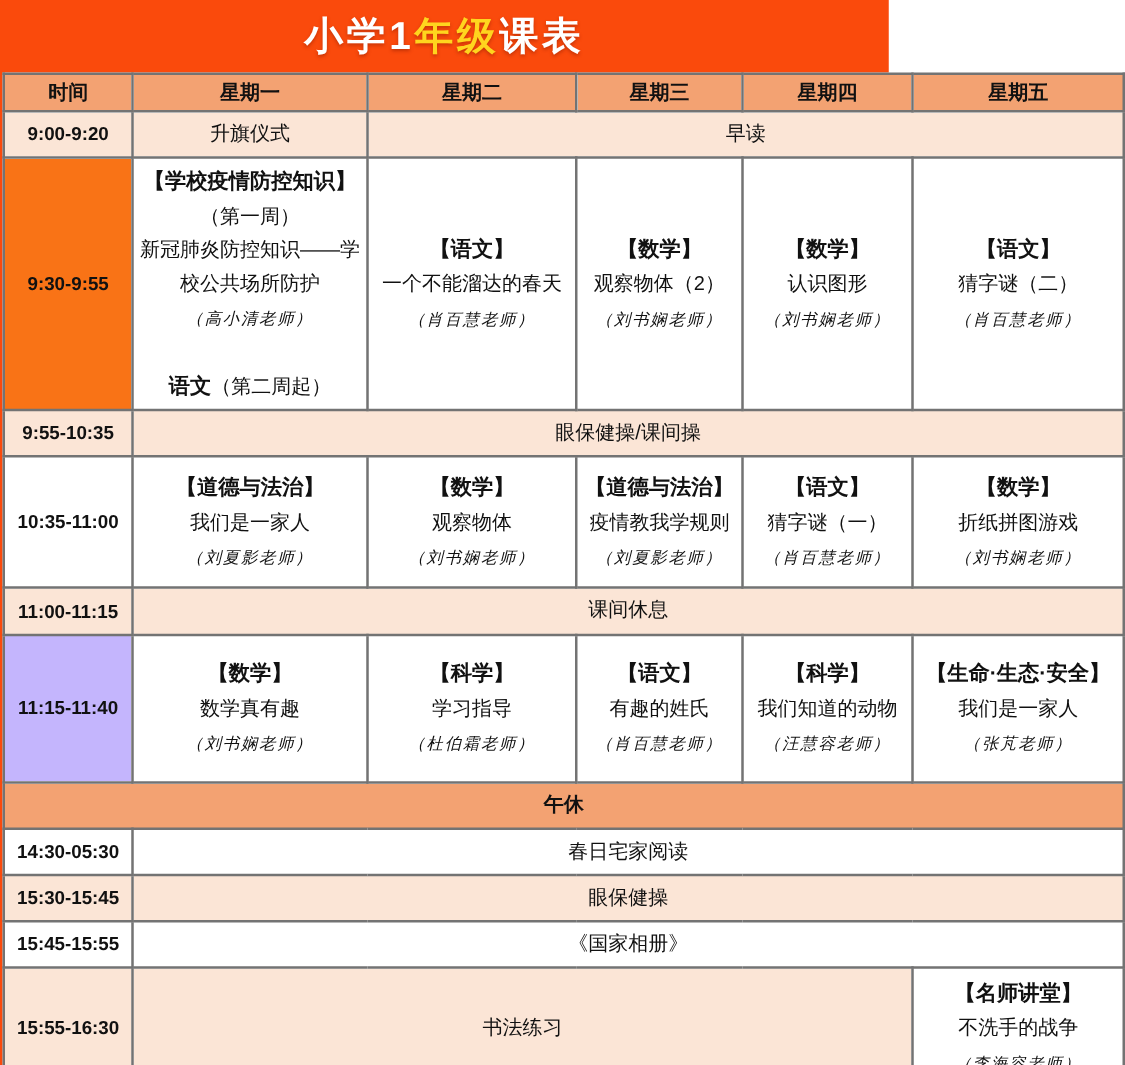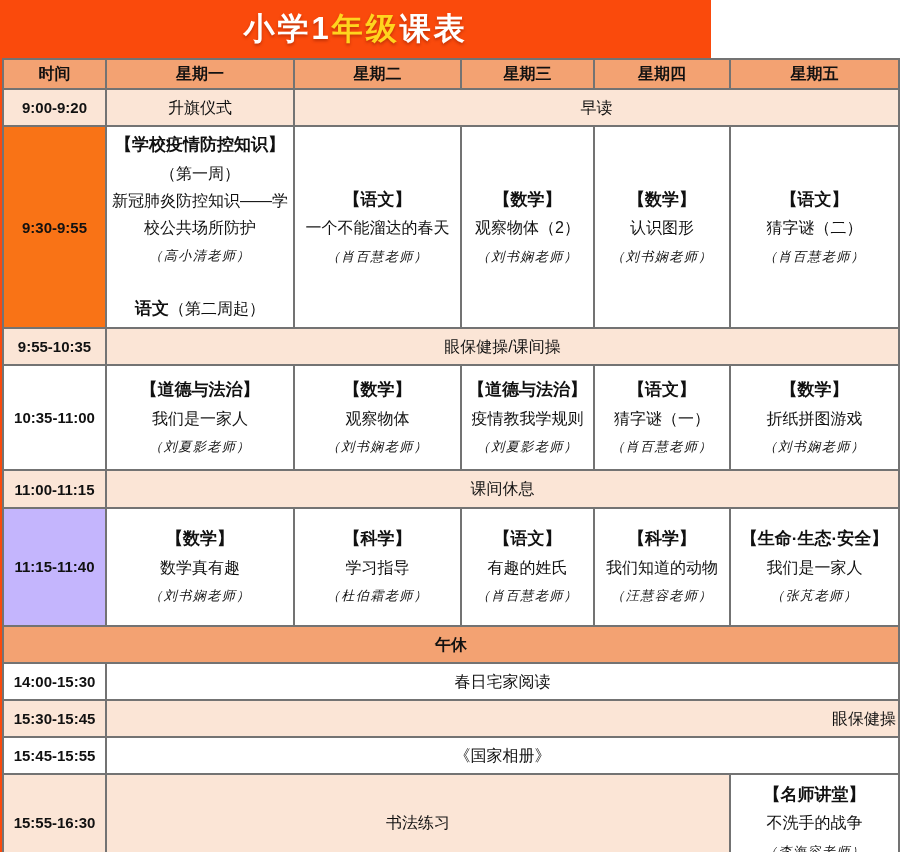--- a/index.html
+++ b/index.html
@@ -199,28 +199,28 @@
             <div class="line"><span class="seg-plain">我们是一家人</span></div>
             <div class="line"><span class="seg-teacher">（张芃老师）</span></div>
           </td>
         </tr>
         <tr style="height: 35px;">
           <td colspan="6" style="background: rgb(243, 162, 114);">
             <div class="line"><span class="seg-bold">午休</span></div>
           </td>
         </tr>
         <tr style="height: 32px;">
-          <td class="time-cell" style="background: rgb(255, 255, 255);">14:00-15:30</td>
+          <td class="time-cell" style="background: rgb(255, 255, 255);">14:30-05:30</td>
           <td colspan="5" style="background: rgb(255, 255, 255);">
             <div class="line"><span class="seg-plain">春日宅家阅读</span></div>
           </td>
         </tr>
         <tr style="height: 30px;">
           <td class="time-cell" style="background: rgb(251, 229, 214);">15:30-15:45</td>
-          <td colspan="5" style="background: rgb(251, 229, 214); text-align: right;">
+          <td colspan="5" style="background: rgb(251, 229, 214);">
             <div class="line"><span class="seg-plain">眼保健操</span></div>
           </td>
         </tr>
         <tr style="height: 32px;">
           <td class="time-cell" style="background: rgb(255, 255, 255);">15:45-15:55</td>
           <td colspan="5" style="background: rgb(255, 255, 255);">
             <div class="line"><span class="seg-plain">《国家相册》</span></div>
           </td>
         </tr>
         <tr style="height: 96px;">

